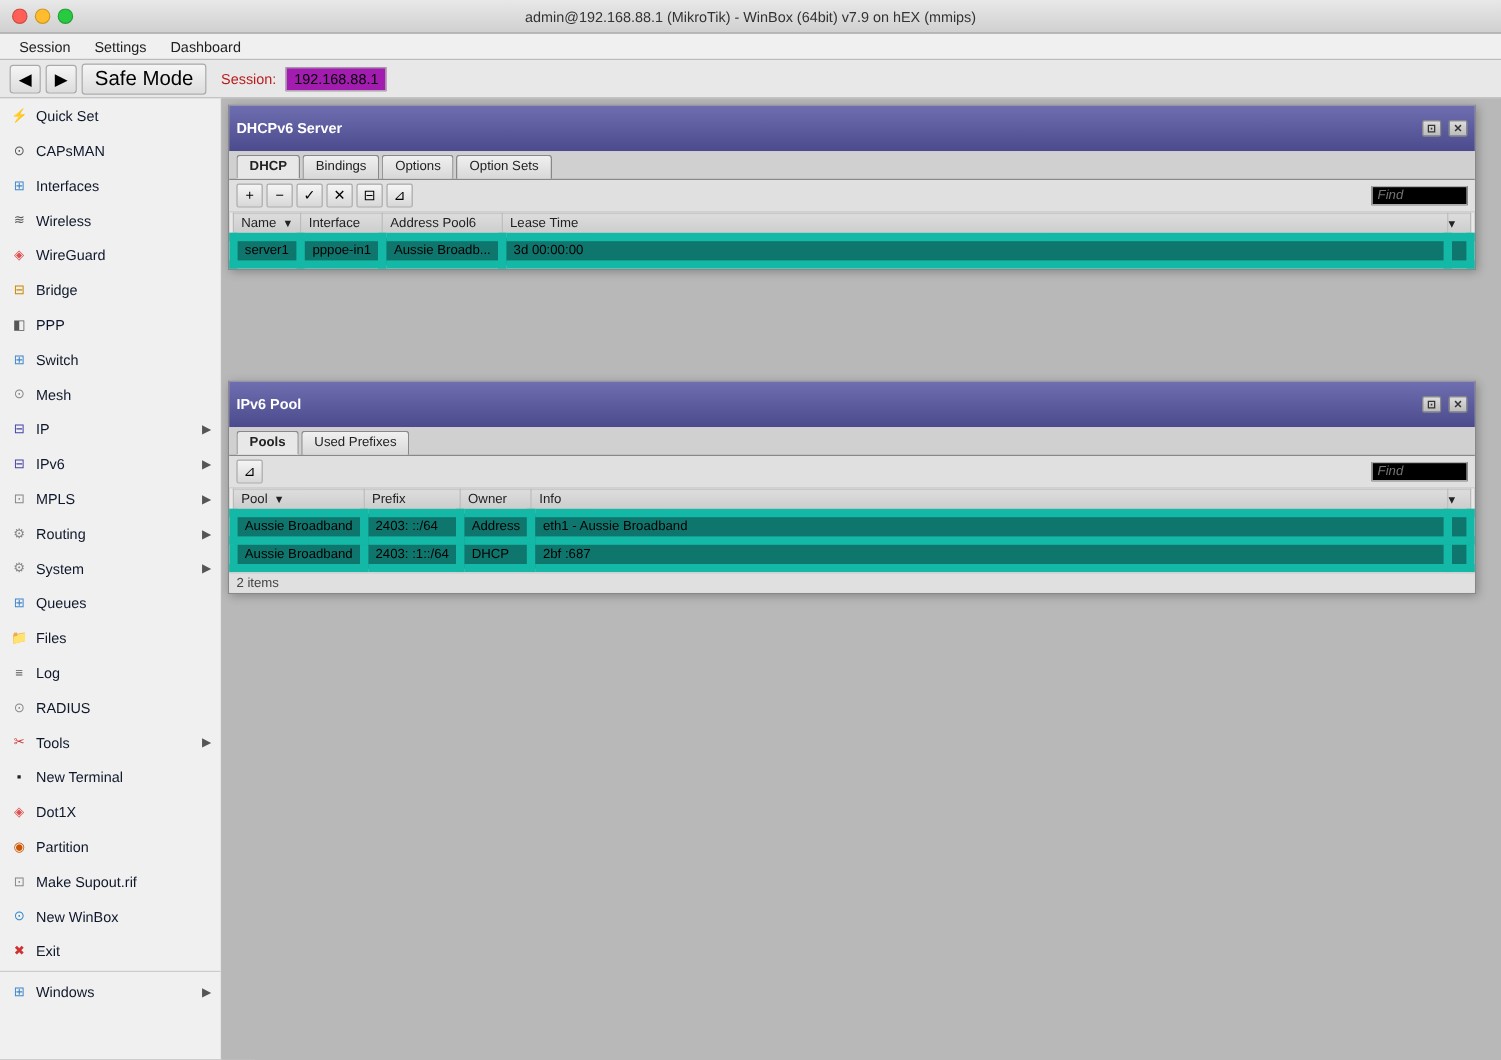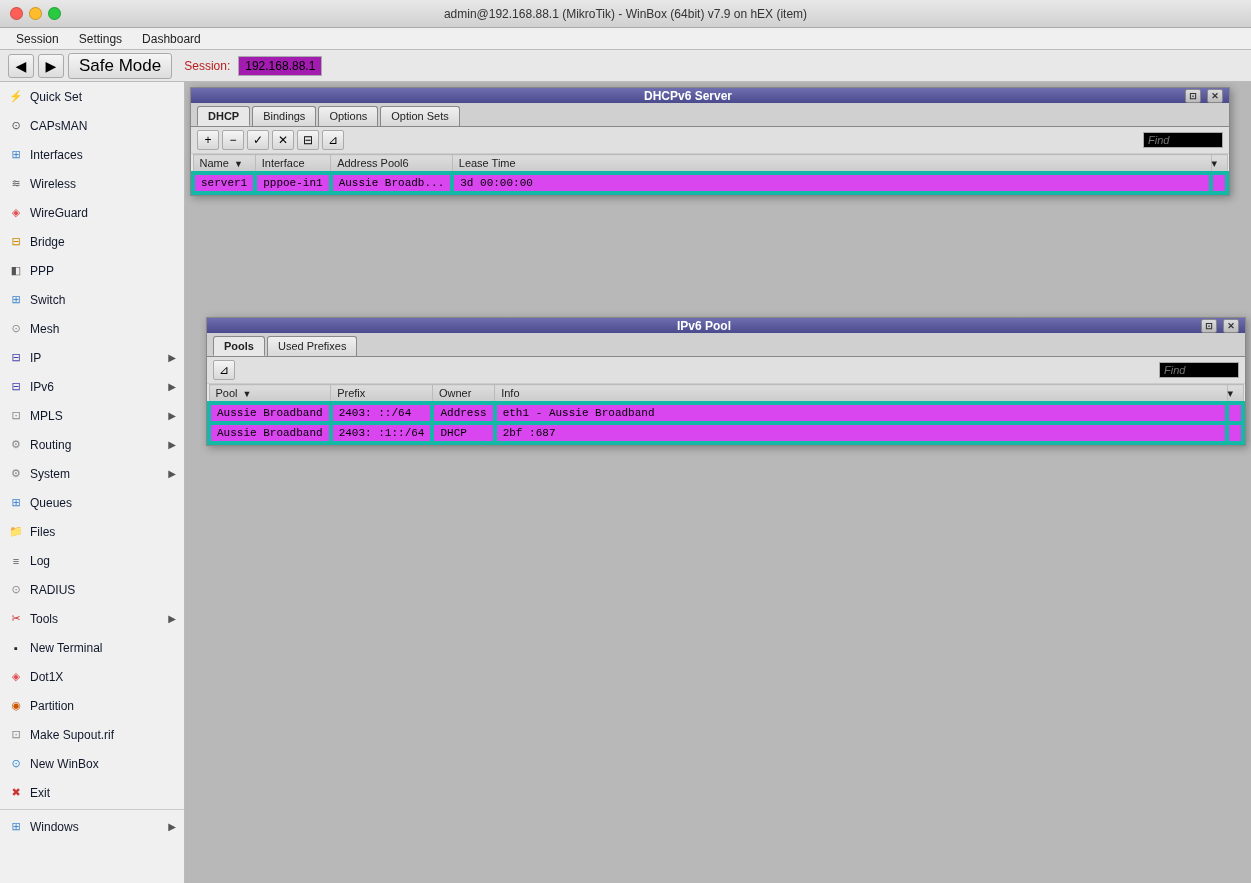--- a/index.html
+++ b/index.html
@@ -141,28 +141,27 @@
     
     .win {
       position: absolute;
       background: #e8e8e8;
       border: 1px solid #888;
       box-shadow: 2px 2px 8px rgba(0,0,0,0.3);
     }
     .win-title-bar {
       background: linear-gradient(to bottom, #6e6eb0, #4a4a8c);
       color: white;
-      height: 15px;
+      height: 38px;
       display: flex;
       align-items: center;
       padding: 0 6px;
       font-size: 12px;
       font-weight: bold;
       gap: 6px;
-      text-align: center;
     }
     .win-title-text { flex: 1; }
     .win-btn {
       width: 16px; height: 14px;
       background: linear-gradient(to bottom, #ddd, #bbb);
       border: 1px solid #888;
       border-radius: 2px;
       display: flex; align-items: center; justify-content: center;
       cursor: pointer;
       font-size: 9px;
@@ -231,25 +230,24 @@
     .win-table th {
       background: linear-gradient(to bottom, #ddd, #ccc);
       border: 1px solid #bbb;
       padding: 2px 6px;
       text-align: left;
       font-weight: normal;
       color: #222;
       white-space: nowrap;
     }
     .win-table td {
-      border: 4px solid #14b8a6;
+      border: 7px solid #14b8a6;
       padding: 2px 6px;
-      background: #d946ef;
+      background: #0f766e;
       white-space: nowrap;
-      font-family: Liberation Mono, monospace;
     }
     .status-bar {
       padding: 2px 6px;
       font-size: 11px;
       color: #444;
       border-top: 1px solid #ccc;
       background: #e0e0e0;
     }
 
     
@@ -288,21 +286,21 @@
   </style>
 </head>
 <body>
 
 <div class="title-bar">
   <div class="title-bar-buttons">
     <div class="tb-btn tb-close"></div>
     <div class="tb-btn tb-min"></div>
     <div class="tb-btn tb-max"></div>
   </div>
-  <span class="title-text">admin@192.168.88.1 (MikroTik) - WinBox (64bit) v7.9 on hEX (item)</span>
+  <span class="title-text">admin@192.168.88.1 (MikroTik) - WinBox (64bit) v7.9 on hEX (mmips)</span>
 </div>
 
 <div class="menu-bar">
   <span class="menu-item">Session</span>
   <span class="menu-item">Settings</span>
   <span class="menu-item">Dashboard</span>
 </div>
 
 <div class="toolbar">
   <div class="toolbar-btn">
@@ -485,21 +483,21 @@
               <td>pppoe-in1</td>
               <td>Aussie Broadb...</td>
               <td>3d 00:00:00</td>
               <td></td>
             </tr>
           </tbody>
         </table>
       </div>
     </div>
 
-    <div class="win" style="left:21px; top:235px; width:1040px;">
+    <div class="win" style="left:5px; top:235px; width:1040px;">
       <div class="win-title-bar">
         <span class="win-title-text">IPv6 Pool</span>
         <div class="win-btn">⊡</div>
         <div class="win-btn">✕</div>
       </div>
       <div class="tabs">
         <div class="tab active">Pools</div>
         <div class="tab">Used Prefixes</div>
       </div>
       <div class="win-toolbar">
@@ -537,16 +535,17 @@
             <tr>
               <td>Aussie Broadband</td>
               <td>2403:      :1::/64</td>
               <td>DHCP</td>
               <td>2bf             :687</td>
               <td></td>
             </tr>
           </tbody>
         </table>
       </div>
+      <div class="status-bar">2 items</div>
     </div>
 
   </div>
 </div>
 
 </body></html>

